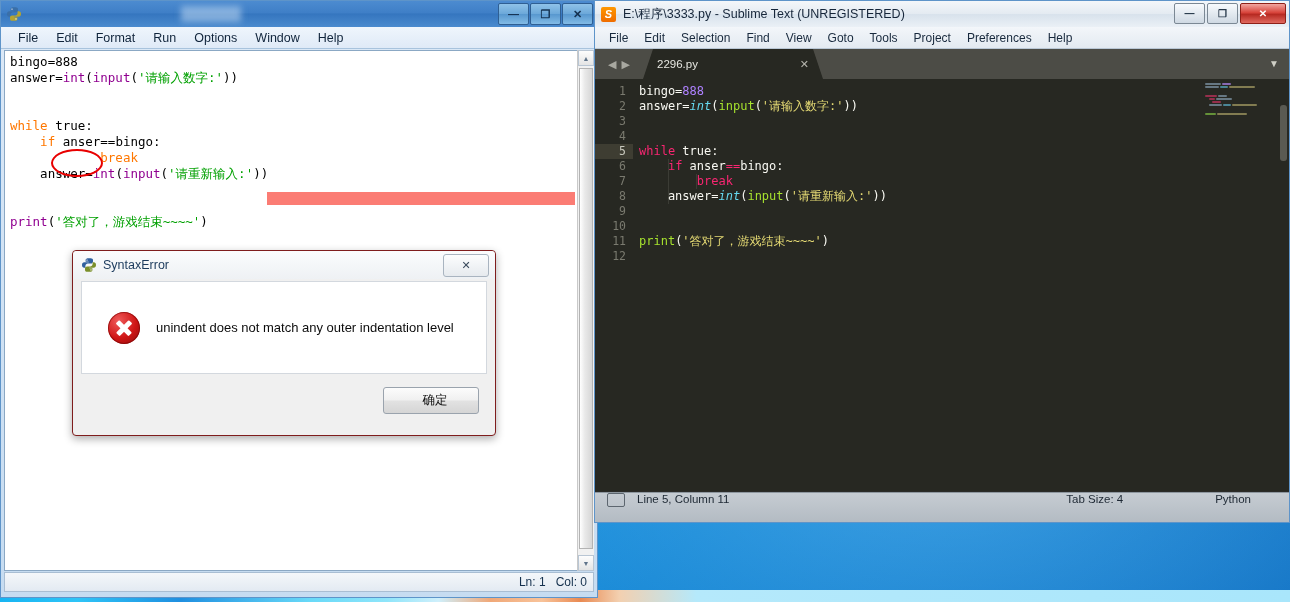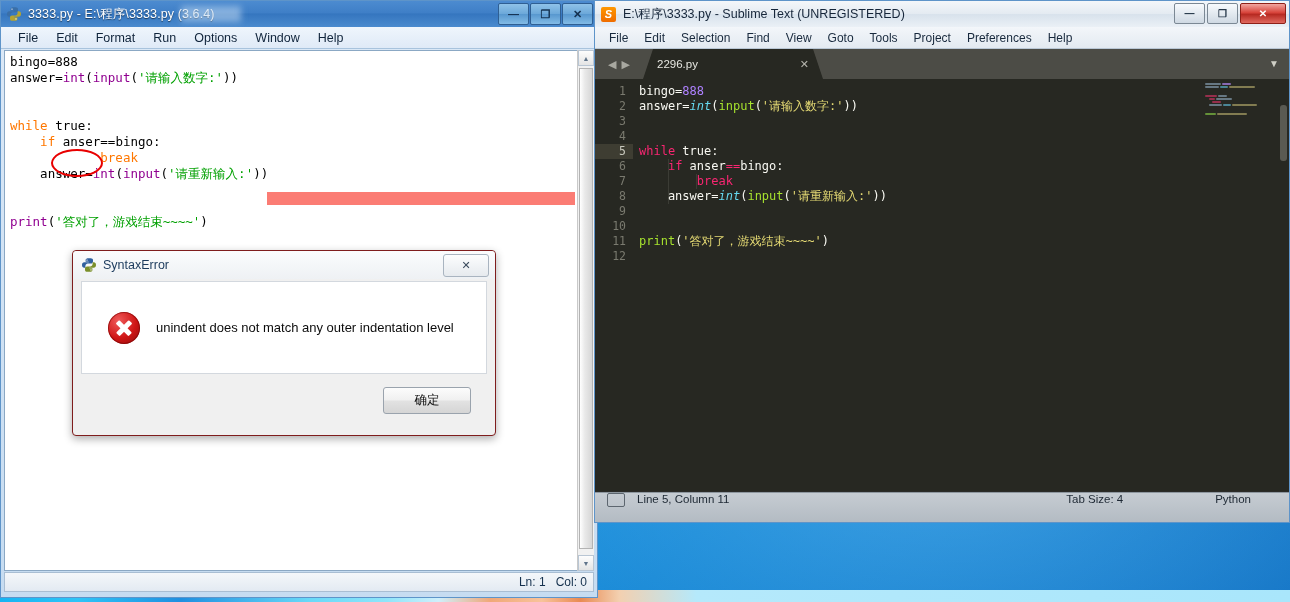--- a/index.html
+++ b/index.html
@@ -143,25 +143,25 @@
     background:#ffffff;border-radius:1px;
   }
   .err-icon::before{transform:translate(-50%,-50%) rotate(45deg);}
   .err-icon::after{transform:translate(-50%,-50%) rotate(-45deg);}
   .err-msg{font-size:13px;color:#0c0c0c;}
   .dlg-footer{
     position:absolute;left:8px;top:123px;width:406px;height:52px;
     display:flex;align-items:center;justify-content:flex-end;
   }
   .dlg-ok{
-    width:86px;height:25px;margin-right:16px;
+    width:86px;height:25px;margin-right:8px;
     background:linear-gradient(to bottom,#fcfcfc 0%,#f0f0f0 48%,#e2e2e2 52%,#d5d5d5 100%);
     border:1px solid #9aa3ad;border-radius:3px;
     display:flex;align-items:center;justify-content:center;
-    font-size:12.5px;color:#101010;
+    font-size:12.5px;color:#101010;padding-left:8px;
   }
 
   
   #sublime-window{
     position:absolute;left:594px;top:0;width:696px;height:523px;
   }
   .sub-frame{
     position:absolute;left:0;top:0;width:696px;height:523px;
     border:1px solid #5e94c9;box-sizing:border-box;
     background:#2b2b28;
@@ -271,21 +271,20 @@
 
   <div class="idle-titlebar">
     <span class="idle-title-icon">
       <svg width="16" height="16" viewBox="0 0 16 16">
         <path d="M7.6 1.2c-1.7 0-3 .5-3 1.9v1.6h3.2v.5H3.3C1.9 5.2 1 6.1 1 7.9c0 1.8.8 2.8 2.3 2.8h1.1V8.9c0-1.3 1.1-2.4 2.4-2.4h3.1c1.2 0 2.1-.9 2.1-2.1V3.1c0-1.2-1-1.9-2.3-1.9H7.6z" fill="#3a6fa8"></path>
         <circle cx="6" cy="3.1" r=".7" fill="#fff"></circle>
         <path d="M8.4 14.8c1.7 0 3-.5 3-1.9v-1.6H8.2v-.5h4.5c1.4 0 2.3-.9 2.3-2.7 0-1.8-.8-2.8-2.3-2.8h-1.1v1.8c0 1.3-1.1 2.4-2.4 2.4H6.1c-1.2 0-2.1.9-2.1 2.1v1.3c0 1.2 1 1.9 2.3 1.9h2.1z" fill="#b5a430"></path>
         <circle cx="10" cy="12.9" r=".7" fill="#fff"></circle>
       </svg>
     </span>
-    <span class="idle-title-text">3333.py - E:\程序\3333.py (3.6.4)</span>
     <span class="idle-title-blur"></span>
     <div class="idle-btns">
       <div class="idle-btn">—</div>
       <div class="idle-btn">❐</div>
       <div class="idle-btn">✕</div>
     </div>
   </div>
 
   <div class="idle-menubar">
     <div class="idle-menu-item">File</div>

